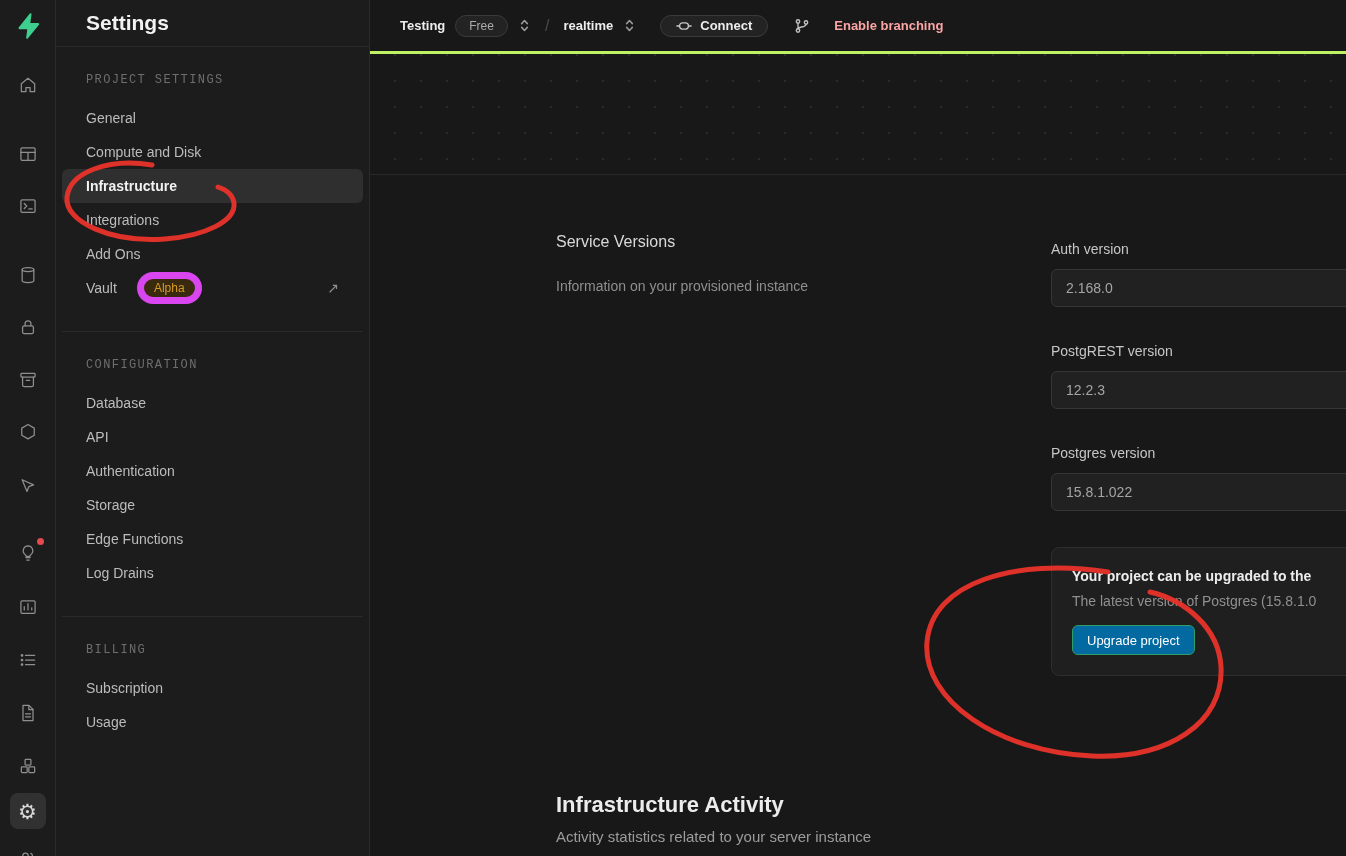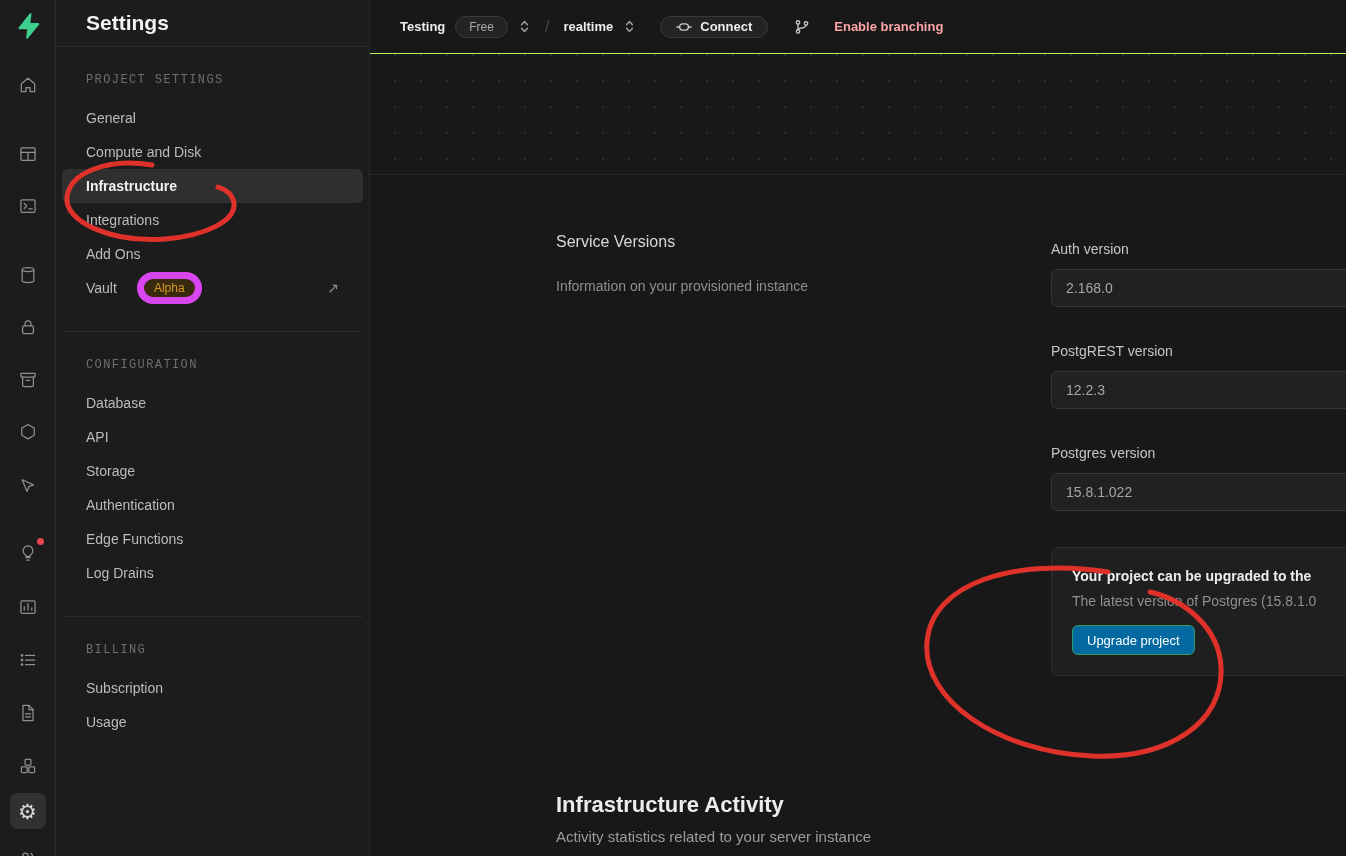--- a/index.html
+++ b/index.html
@@ -38,21 +38,21 @@
   .nav-item { height:34px; display:flex; align-items:center; padding:0 24px;
               font-size:14px; color:#bcbcbc; border-radius:6px; cursor:pointer; }
   .nav-item.selected { background:#2f2f2f; color:#f2f2f2; font-weight:700; }
   .nav-divider { height:1px; background:#2a2a2a; margin-top:26px; }
   .badge-alpha { margin-left:20px; font-size:12px; padding:2px 10px; border-radius:999px;
                  background:#39290f; border:7px solid #d946ef; color:#d69b26; }
   .ext-arrow { margin-left:auto; color:#8f8f8f; font-size:14px; }
 
   
   .main { position:absolute; left:370px; top:0; width:976px; height:856px; background:#181818; }
-  .topbar { height:54px; border-bottom:1px solid #bef264; display:flex; align-items:center;
+  .topbar { height:54px; border-bottom:3px solid #bef264; display:flex; align-items:center;
             padding:0 30px; gap:10px; background:#181818; }
   .proj, .branch-name { font-size:13px; font-weight:600; color:#ededed; cursor:pointer; }
   .badge-free { font-size:12px; color:#ababab; border:1px solid #3a3a3a; background:#232323;
                 padding:3px 13px; border-radius:999px; cursor:pointer; }
   .sel-chev { color:#9a9a9a; cursor:pointer; display:flex; }
   .sel-chev svg { width:13px; height:17px; fill:none; stroke:currentColor; stroke-width:1.6;
                   stroke-linecap:round; stroke-linejoin:round; }
   .slash { color:#4a4a4a; font-size:16px; margin:0 4px; }
   .btn-connect { display:flex; align-items:center; gap:8px; height:22px; padding:0 15px;
                  border-radius:999px; border:1px solid #3a3a3a; background:#232323;
@@ -218,22 +218,22 @@
         <span class="ext-arrow">↗</span>
       </div>
     </div>
 
     <div class="nav-divider"></div>
 
     <div class="nav-section">
       <div class="nav-section-header">CONFIGURATION</div>
       <div class="nav-item">Database</div>
       <div class="nav-item">API</div>
+      <div class="nav-item">Authentication</div>
       <div class="nav-item">Storage</div>
-      <div class="nav-item">Authentication</div>
       <div class="nav-item">Edge Functions</div>
       <div class="nav-item">Log Drains</div>
     </div>
 
     <div class="nav-divider"></div>
 
     <div class="nav-section">
       <div class="nav-section-header">BILLING</div>
       <div class="nav-item">Subscription</div>
       <div class="nav-item">Usage</div>

